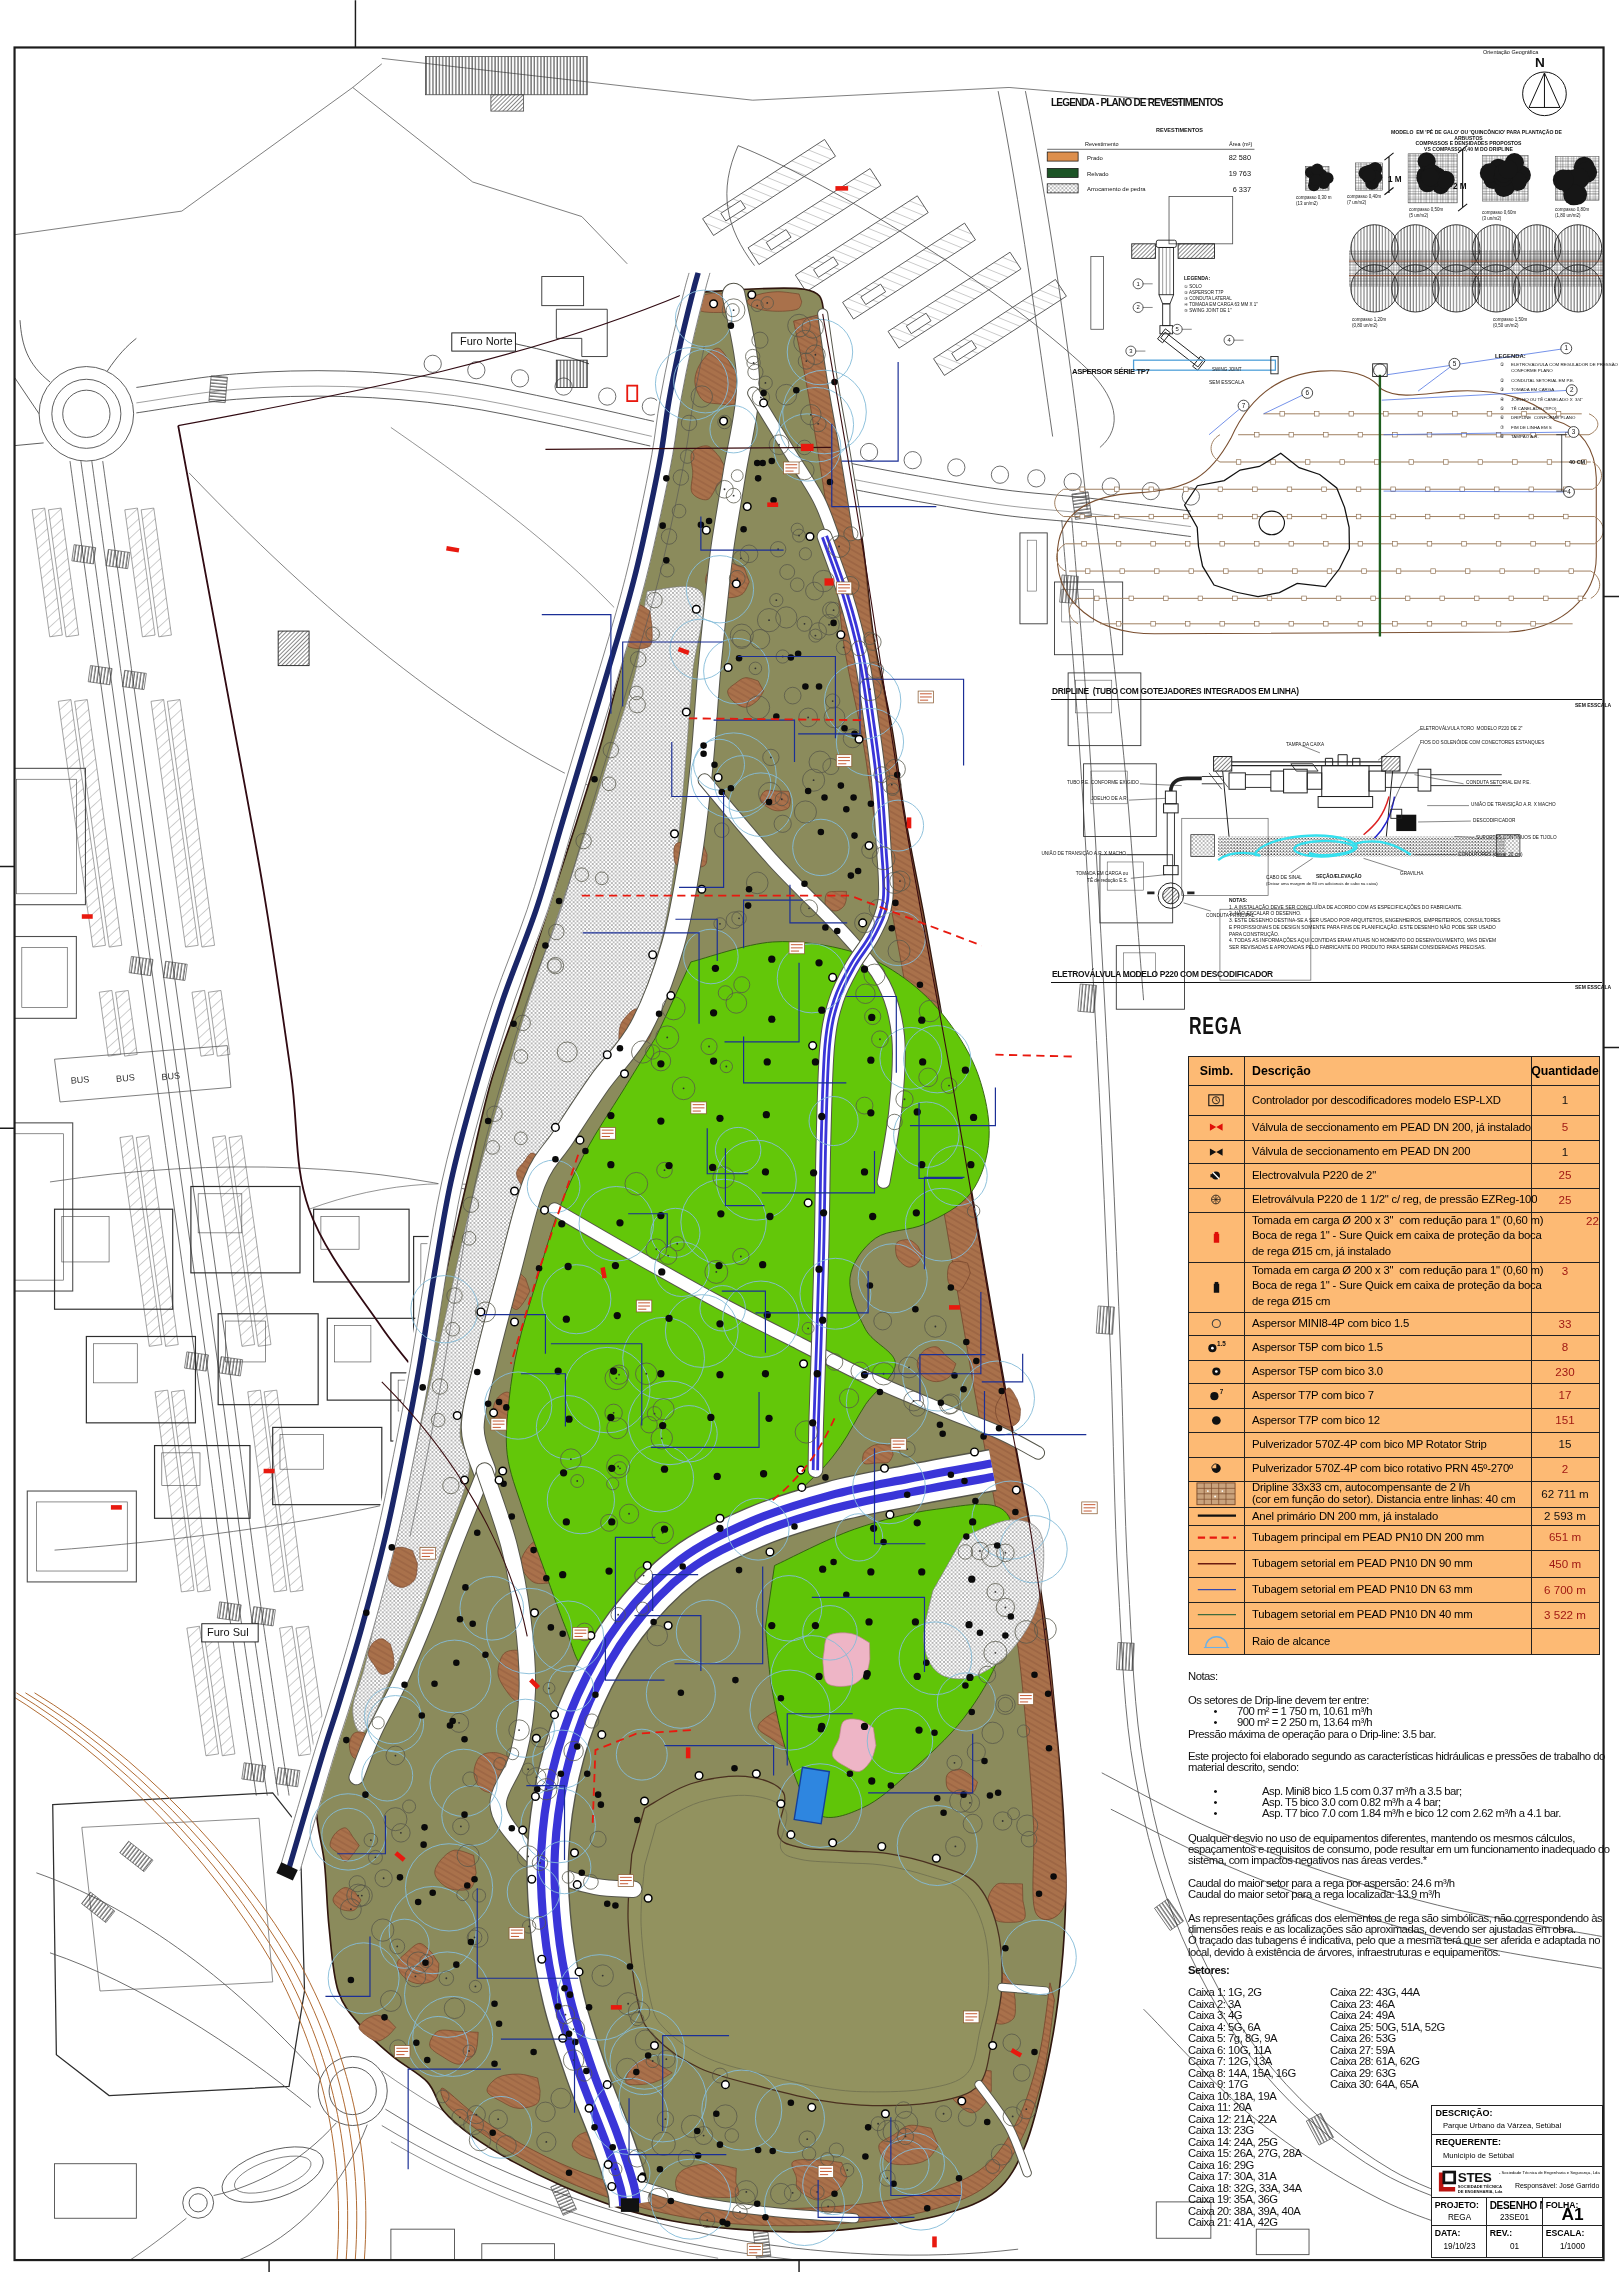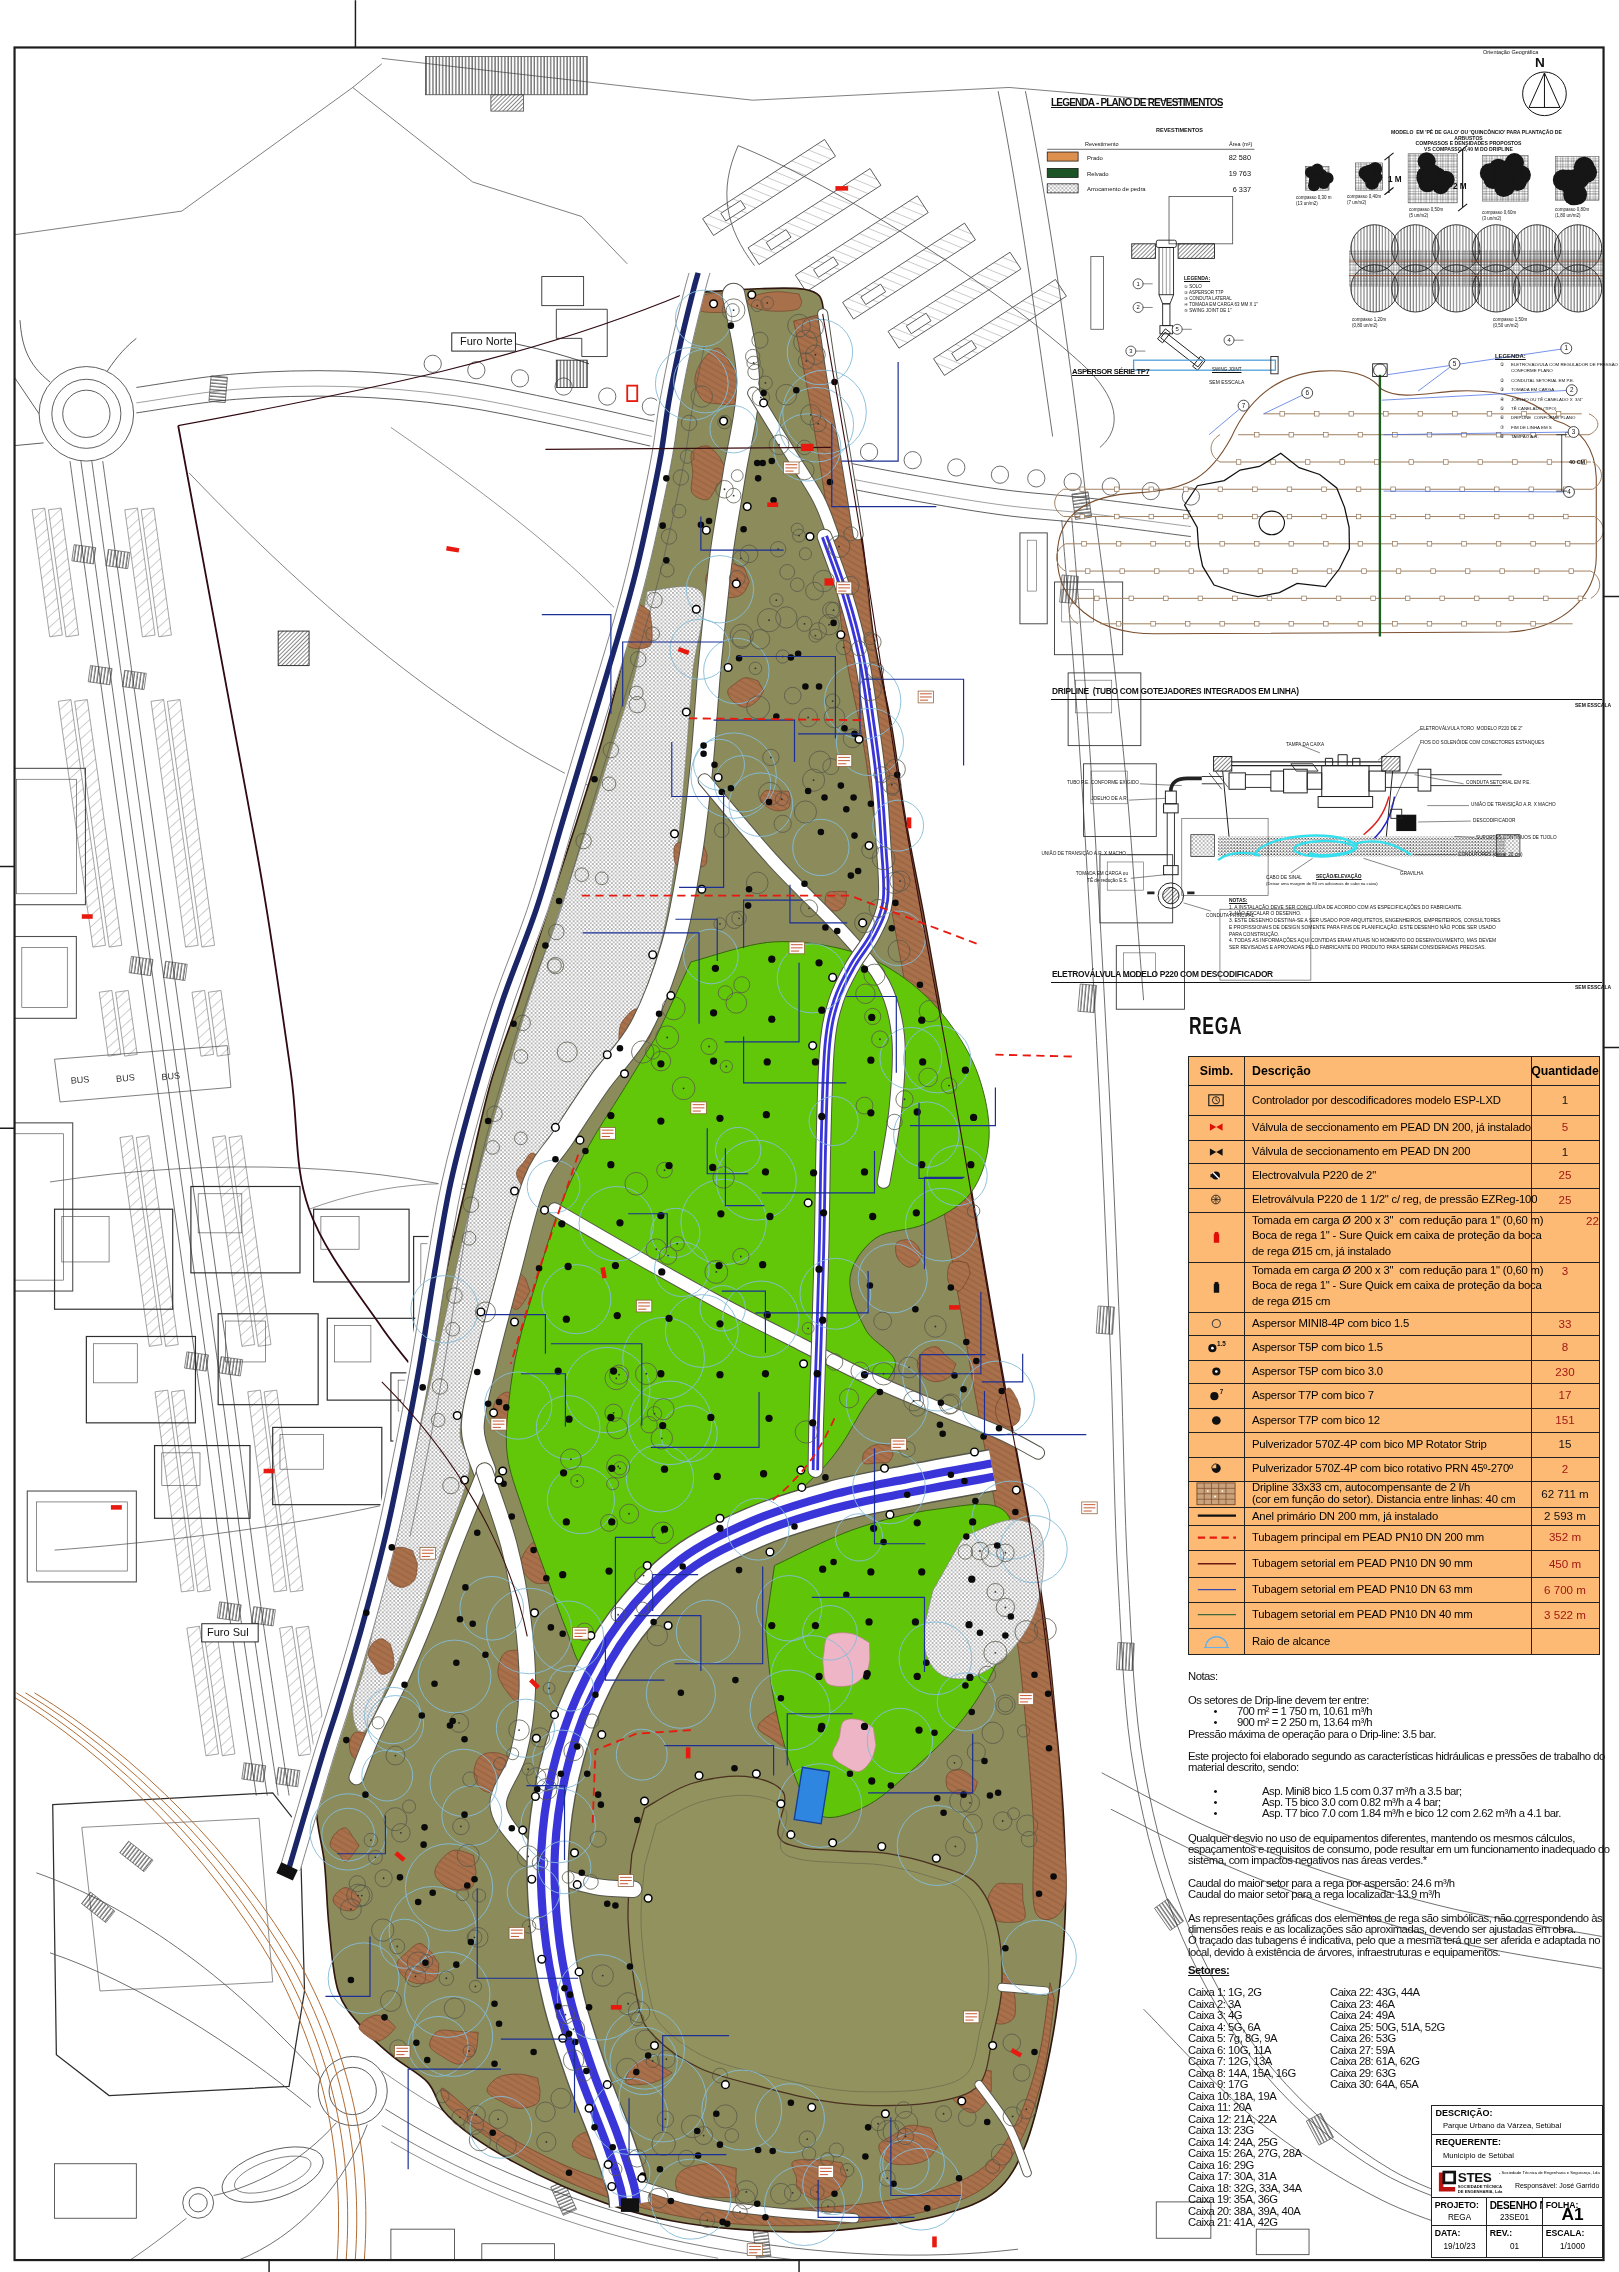--- a/index.html
+++ b/index.html
@@ -1,17 +1,17 @@
 <!DOCTYPE html>
 <html style="font-size:14.5px"><head><meta charset="utf-8"><style>
 html,body{margin:0;padding:0;background:#fff}
 #page{position:relative;width:1619px;height:2273px;background:#ffffff;font-family:"Liberation Sans",sans-serif;overflow:hidden}
 .t{position:absolute;color:#111;white-space:pre}
 .b{font-weight:bold}
-.u{text-decoration:underline}
+.u{}
 </style></head>
 <body>
 <div id="page">
 <svg width="1619" height="2273" viewBox="0 0 1781 2500" style="position:absolute;left:0;top:0">
 <defs>
 <pattern id="dotP" width="4.2" height="4.2" patternUnits="userSpaceOnUse">
           <circle cx="1.1" cy="1.1" r="1" fill="#969696"></circle>
           <circle cx="3.1" cy="3.1" r="1" fill="#a8a8a8"></circle>
         </pattern>
 <pattern id="hatchB" width="9" height="9" patternUnits="userSpaceOnUse" patternTransform="rotate(-35)">
@@ -2214,21 +2214,21 @@
 <div style="position:absolute;left:0;top:450px;width:100%;border-top:1.2px solid #222"></div>
 <div style="position:absolute;left:63px;top:450px;font-size:11.3px;letter-spacing:-0.2px;white-space:pre;height:18px;line-height:18px">Anel primário DN 200 mm, já instalado</div>
 <div style="position:absolute;left:342px;top:450px;width:68px;height:18px;line-height:18px;text-align:center;font-size:11.6px;color:#111">2 593 m</div>
 <div style="position:absolute;left:7.3px;top:450px;width:40px;height:18px;display:flex;align-items:center;justify-content:center">
         <svg width="42" height="7.3" viewBox="0 0 44 8">
           <line x1="2" y1="4" x2="44" y2="4" stroke="#111" stroke-width="2.6"></line>
         </svg>
       </div>
 <div style="position:absolute;left:0;top:468px;width:100%;border-top:1.2px solid #222"></div>
 <div style="position:absolute;left:63px;top:468px;font-size:11.3px;letter-spacing:-0.2px;white-space:pre;height:24.5px;line-height:24.5px">Tubagem principal em PEAD PN10 DN 200 mm</div>
-<div style="position:absolute;left:342px;top:468px;width:68px;height:24.5px;line-height:24.5px;text-align:center;font-size:11.6px;color:#9e1511">352 m</div>
+<div style="position:absolute;left:342px;top:468px;width:68px;height:24.5px;line-height:24.5px;text-align:center;font-size:11.6px;color:#9e1511">651 m</div>
 <div style="position:absolute;left:7.3px;top:468px;width:40px;height:24.5px;display:flex;align-items:center;justify-content:center">
         <svg width="42" height="7.3" viewBox="0 0 44 8">
           <line x1="2" y1="4" x2="44" y2="4" stroke="#e8190f" stroke-width="2.4" stroke-dasharray="8,5"></line>
         </svg>
       </div>
 <div style="position:absolute;left:0;top:493px;width:100%;border-top:1.2px solid #222"></div>
 <div style="position:absolute;left:63px;top:493px;font-size:11.3px;letter-spacing:-0.2px;white-space:pre;height:27px;line-height:27px">Tubagem setorial em PEAD PN10 DN 90 mm</div>
 <div style="position:absolute;left:342px;top:493px;width:68px;height:27px;line-height:27px;text-align:center;font-size:11.6px;color:#9e1511">450 m</div>
 <div style="position:absolute;left:7.3px;top:493px;width:40px;height:27px;display:flex;align-items:center;justify-content:center">
         <svg width="42" height="7.3" viewBox="0 0 44 8">

